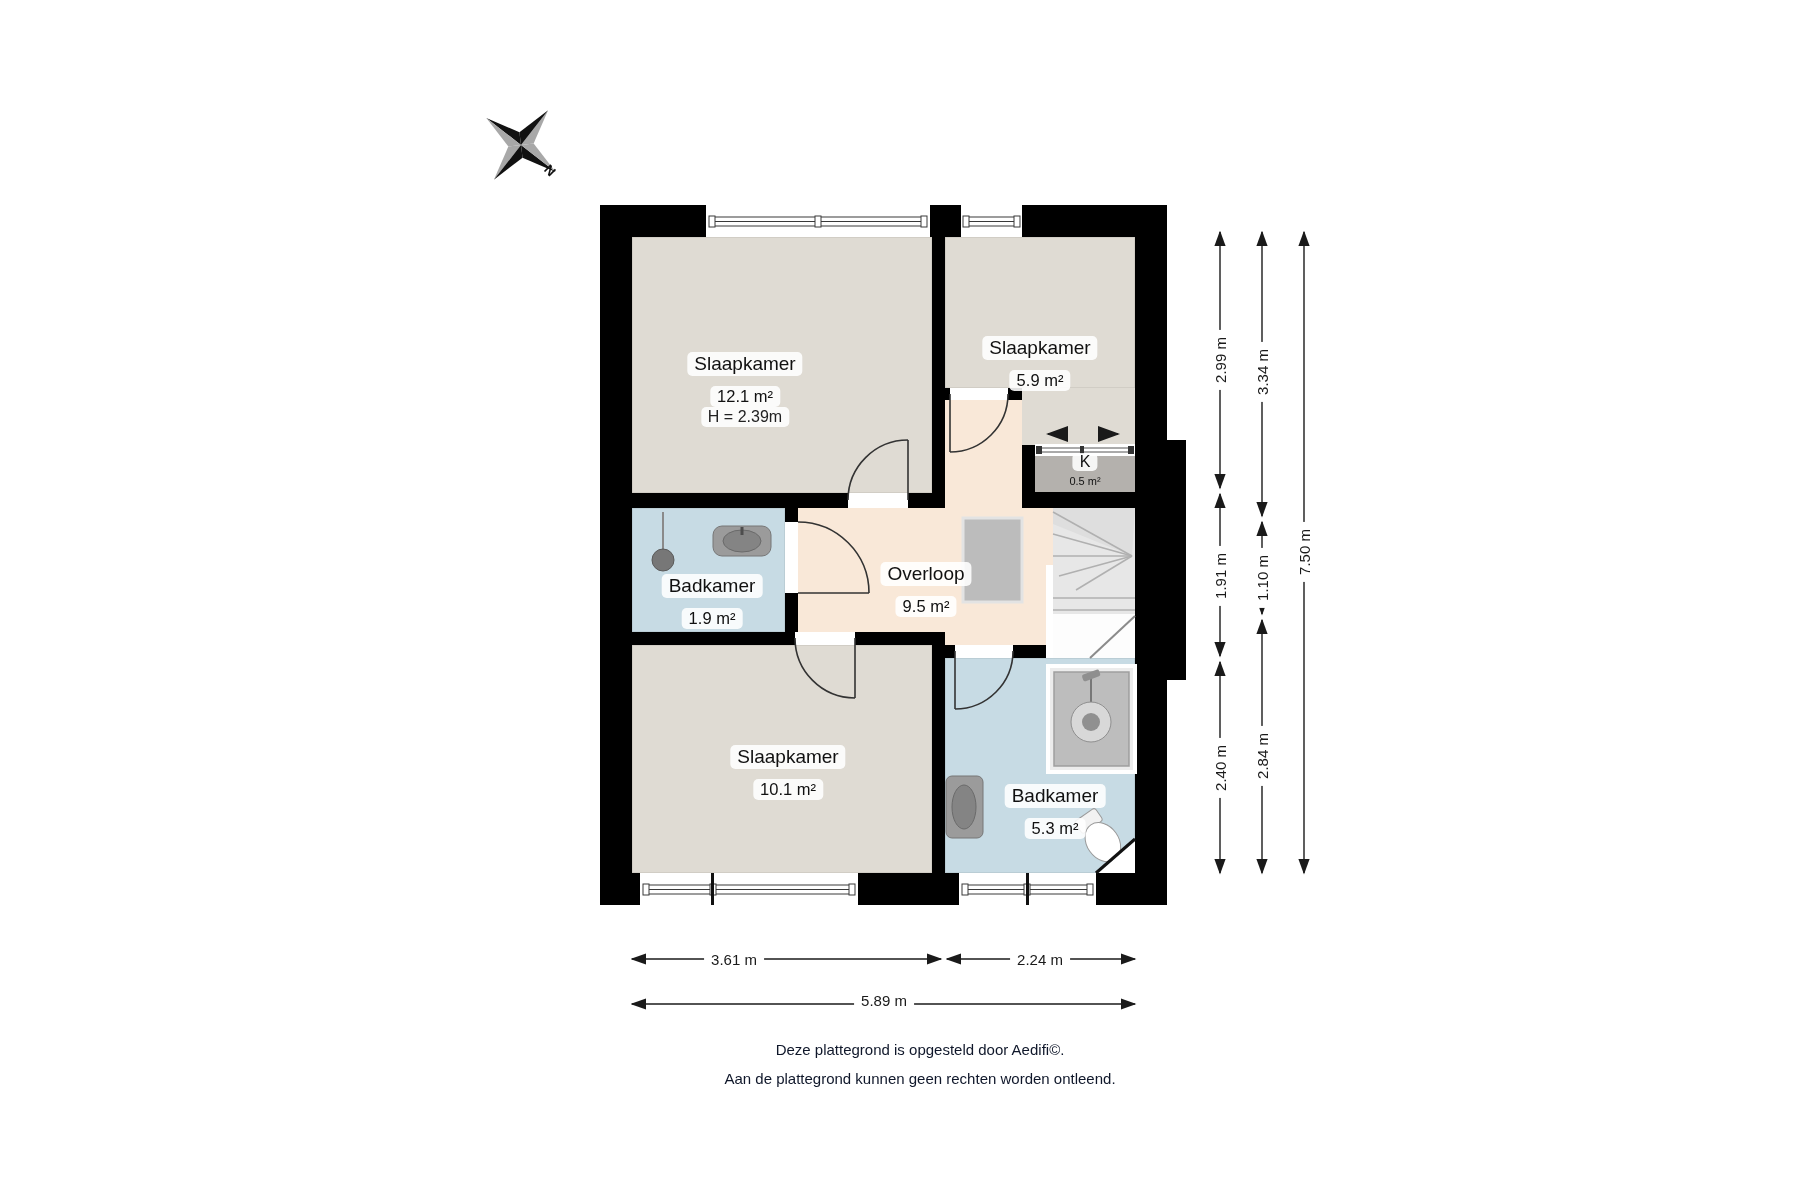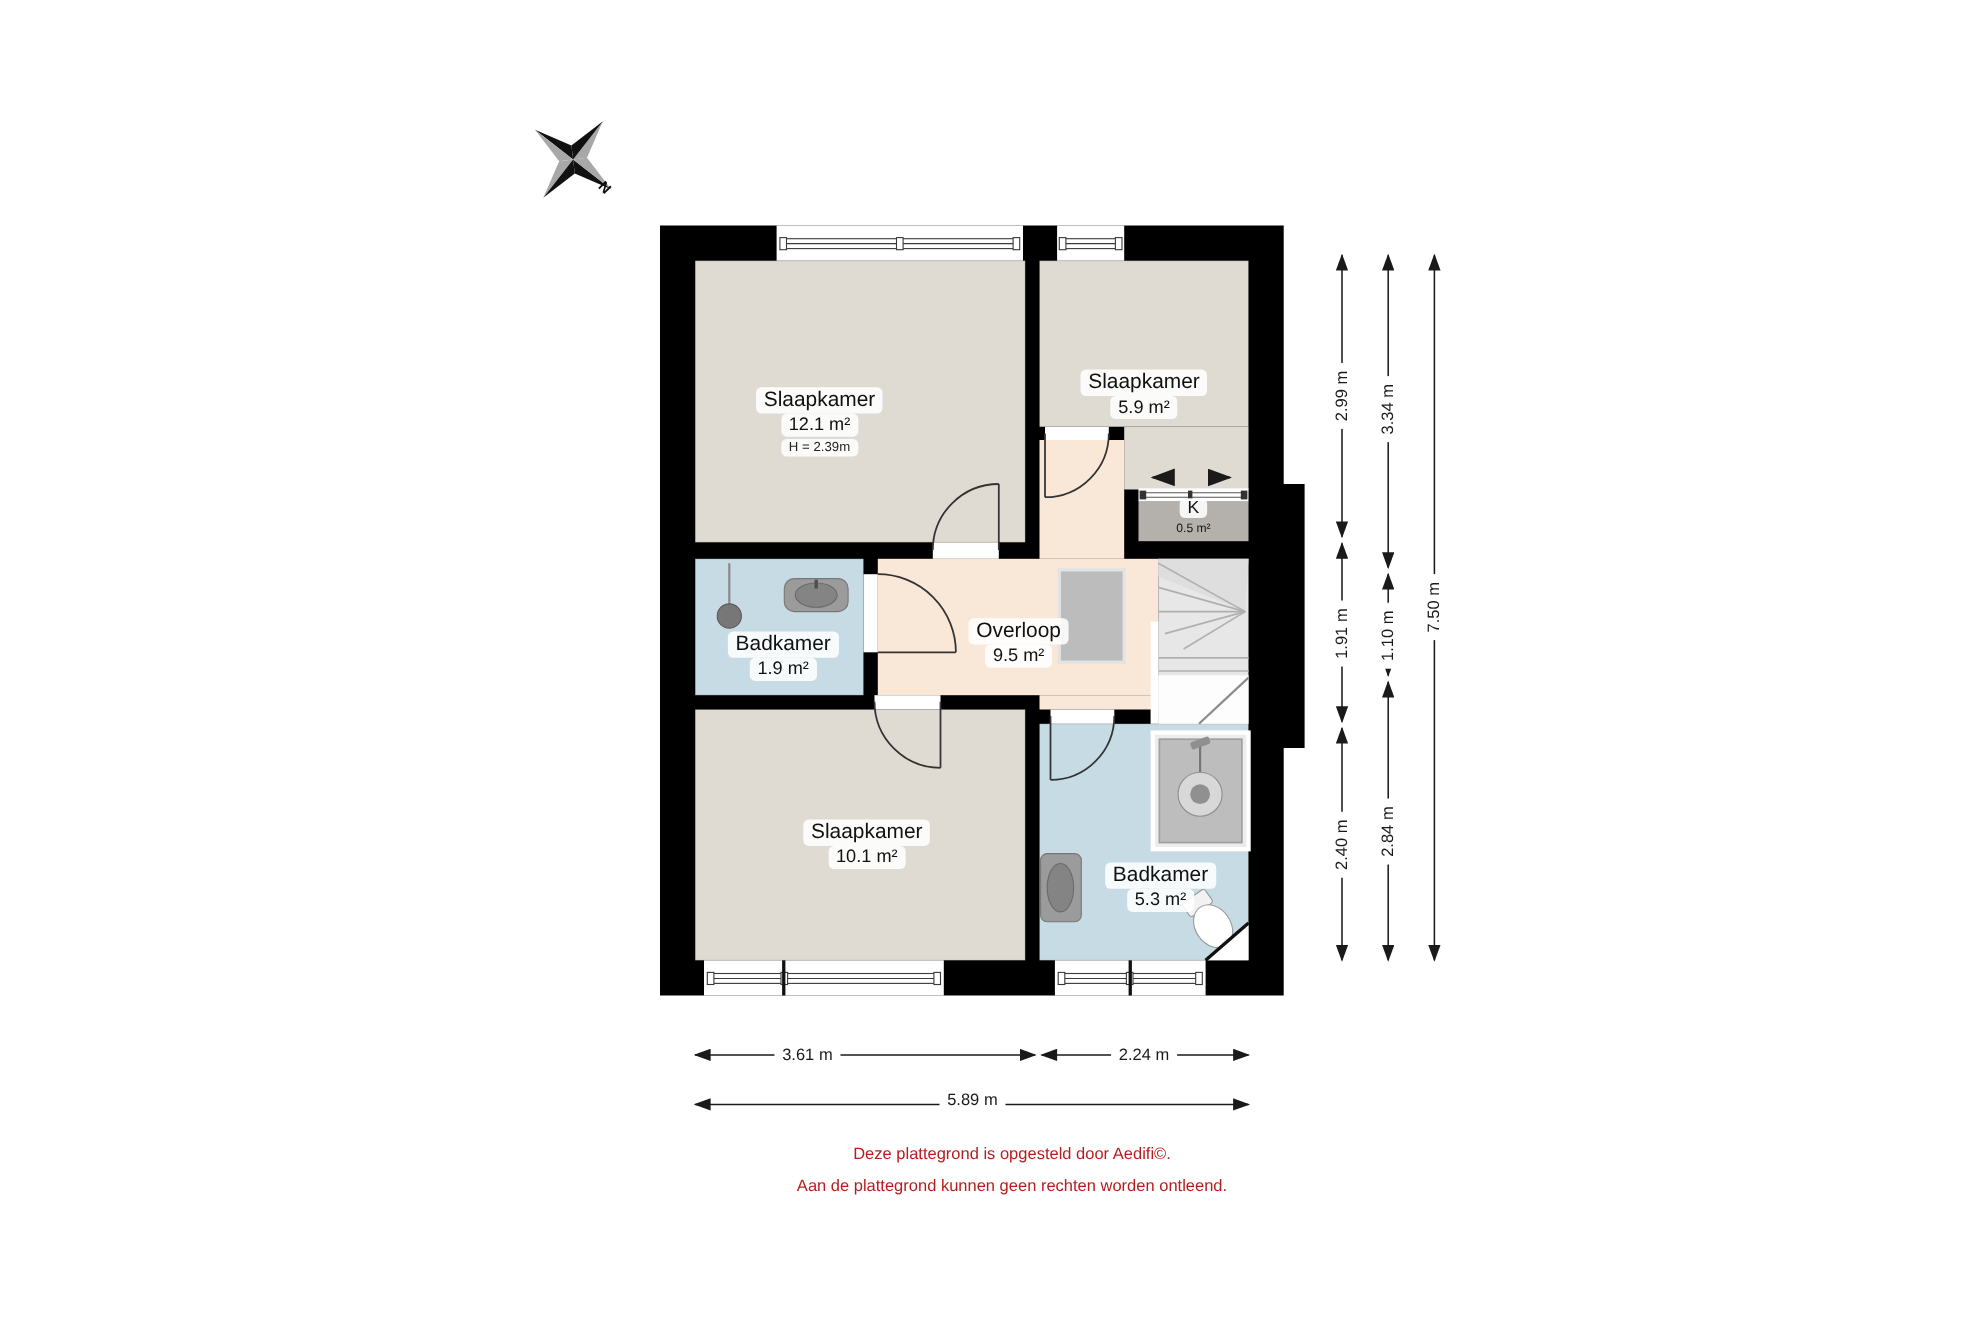--- a/index.html
+++ b/index.html
@@ -3,26 +3,26 @@
 <meta charset="utf-8">
 <style>
   html,body{margin:0;padding:0;background:#fff;}
   #canvas{position:relative;width:1803px;height:1200px;background:#ffffff;overflow:hidden;
           font-family:"Liberation Sans",sans-serif;color:#111;}
   #plan-svg{position:absolute;left:0;top:0;}
   .rl{position:absolute;transform:translateX(-50%);text-align:center;white-space:nowrap;line-height:1.15;}
   .pill{background:rgba(255,255,255,0.88);border-radius:5px;padding:1px 7px;display:inline-block;}
   .nopill{padding:1px 4px;display:inline-block;}
   .rname{font-size:19px;color:#111;}
-  .rarea{font-size:16.5px;color:#111;}
-  .rheight{font-size:12px;color:#222;}
+  .rarea{font-size:16.5px;color:#111;margin-top:10px;}
+  .rheight{font-size:16px;color:#222;}
   .dimlbl{position:absolute;background:#fff;padding:0 7px;font-size:15px;color:#1a1a1a;white-space:nowrap;}
   .dimv{transform:translate(-50%,-50%) rotate(-90deg);}
   .dimh{transform:translate(-50%,-50%);}
-  .footer-line{position:absolute;transform:translateX(-50%);font-size:15px;color:#b91c1c;white-space:nowrap;}
+  .footer-line{position:absolute;transform:translateX(-50%);font-size:15px;color:#0f172a;white-space:nowrap;}
   .north{position:absolute;font-size:13.5px;font-weight:bold;color:#111;transform:rotate(45deg);}
 </style>
 </head>
 <body>
 
 <div id="canvas">
 
   <svg id="plan-svg" width="1803" height="1200" viewBox="0 0 1803 1200">
     <defs>
       <marker id="arrE" orient="auto" markerWidth="12" markerHeight="10" refX="10" refY="4">

